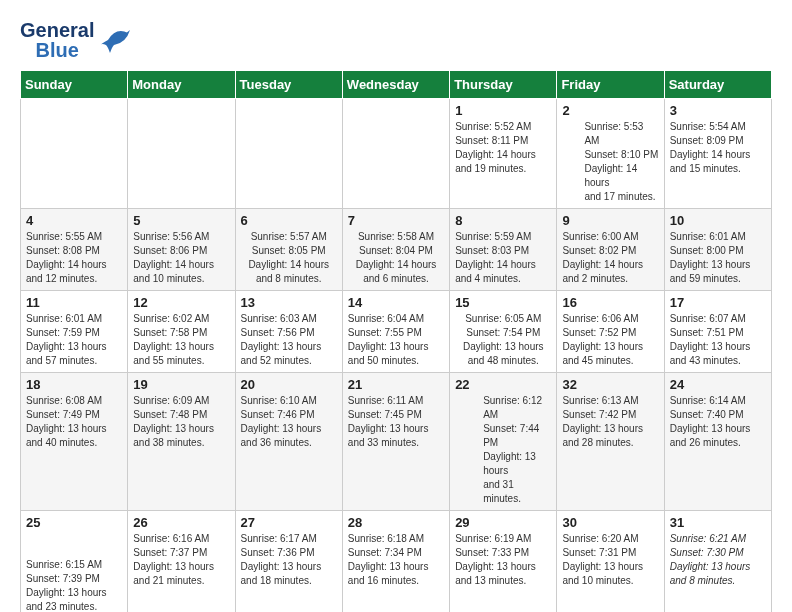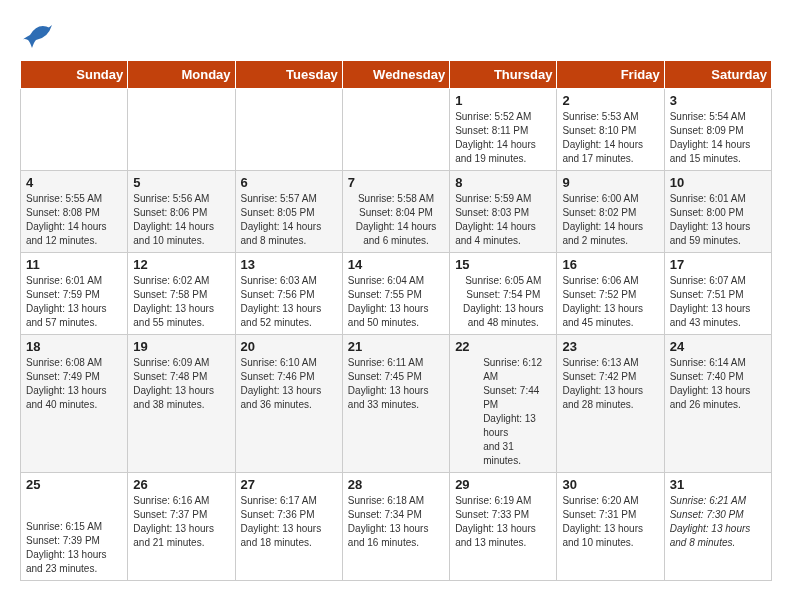--- a/index.html
+++ b/index.html
@@ -33,26 +33,26 @@
       font-size: 16px;
       color: #444;
       margin-top: 2px;
     }
     table {
       width: 100%;
       border-collapse: collapse;
       table-layout: fixed;
     }
     thead tr th {
-      background-color: #c2410c;
+      background-color: #15803d;
       color: white;
       font-size: 13px;
       font-weight: bold;
       padding: 6px 4px;
-      text-align: right;
+      text-align: left;
       border: 1px solid #fff;
     }
     tbody tr td {
       border: 1px solid #ccc;
       vertical-align: top;
       padding: 4px 5px;
       font-size: 10.5px;
       color: #222;
       height: 82px;
       background: #fff;
@@ -77,20 +77,24 @@
     tbody tr:nth-child(even) td.empty-cell {
       background: #f5f5f5 !important;
     }
   </style>
 </head>
 <body>
 
 <div class="header">
   <div class="logo">
     <div style="display:flex; align-items:center; gap:4px;">
+      <div style="display:flex; flex-direction:column; align-items:center;">
+        <div style="font-size:20px; font-weight:bold; color:#1a3a6b; line-height:1;">General</div>
+        <div style="font-size:20px; font-weight:bold; color:#2e6db4; line-height:1;">Blue</div>
+      </div>
       <svg width="38" height="30" viewBox="0 0 38 30">
         <path d="M10 15 Q18 2 30 8 Q24 12 20 14 Q26 10 32 5 Q28 18 16 20 Q14 22 12 28 Q10 22 8 20 Q4 18 2 20 Q6 17 10 15Z" fill="#2e6db4"></path>
       </svg>
     </div>
   </div>
   <div class="title-block">
     <div class="month-year"></div>
     <div class="location"></div>
   </div>
 </div>
@@ -115,21 +119,21 @@
         <td class="empty-cell"></td>
         <td>
           <div class="day-number">1</div>
           <div class="day-info" style="white-space: pre-line;">Sunrise: 5:52 AM
 Sunset: 8:11 PM
 Daylight: 14 hours
 and 19 minutes.</div>
         </td>
         <td>
           <div class="day-number">2</div>
-          <div class="day-info" style="white-space: pre-line;">Sunrise: 5:53 AM
+          <div class="day-info" style="white-space: pre-line; margin-left: 22px;">Sunrise: 5:53 AM
 Sunset: 8:10 PM
 Daylight: 14 hours
 and 17 minutes.</div>
         </td>
         <td>
           <div class="day-number">3</div>
           <div class="day-info" style="white-space: pre-line;">Sunrise: 5:54 AM
 Sunset: 8:09 PM
 Daylight: 14 hours
 and 15 minutes.</div>
@@ -145,21 +149,21 @@
         </td>
         <td>
           <div class="day-number">5</div>
           <div class="day-info" style="white-space: pre-line;">Sunrise: 5:56 AM
 Sunset: 8:06 PM
 Daylight: 14 hours
 and 10 minutes.</div>
         </td>
         <td>
           <div class="day-number">6</div>
-          <div class="day-info" style="white-space: pre-line;">Sunrise: 5:57 AM
+          <div class="day-info" style="white-space: pre-line; text-align: center;">Sunrise: 5:57 AM
 Sunset: 8:05 PM
 Daylight: 14 hours
 and 8 minutes.</div>
         </td>
         <td>
           <div class="day-number">7</div>
           <div class="day-info" style="white-space: pre-line; text-align: center;">Sunrise: 5:58 AM
 Sunset: 8:04 PM
 Daylight: 14 hours
 and 6 minutes.</div>
@@ -267,21 +271,21 @@
 and 33 minutes.</div>
         </td>
         <td>
           <div class="day-number">22</div>
           <div class="day-info" style="white-space: pre-line; margin-left: 28px;">Sunrise: 6:12 AM
 Sunset: 7:44 PM
 Daylight: 13 hours
 and 31 minutes.</div>
         </td>
         <td>
-          <div class="day-number">23</div>
+          <div class="day-number">32</div>
           <div class="day-info" style="white-space: pre-line;">Sunrise: 6:13 AM
 Sunset: 7:42 PM
 Daylight: 13 hours
 and 28 minutes.</div>
         </td>
         <td>
           <div class="day-number">24</div>
           <div class="day-info" style="white-space: pre-line;">Sunrise: 6:14 AM
 Sunset: 7:40 PM
 Daylight: 13 hours

